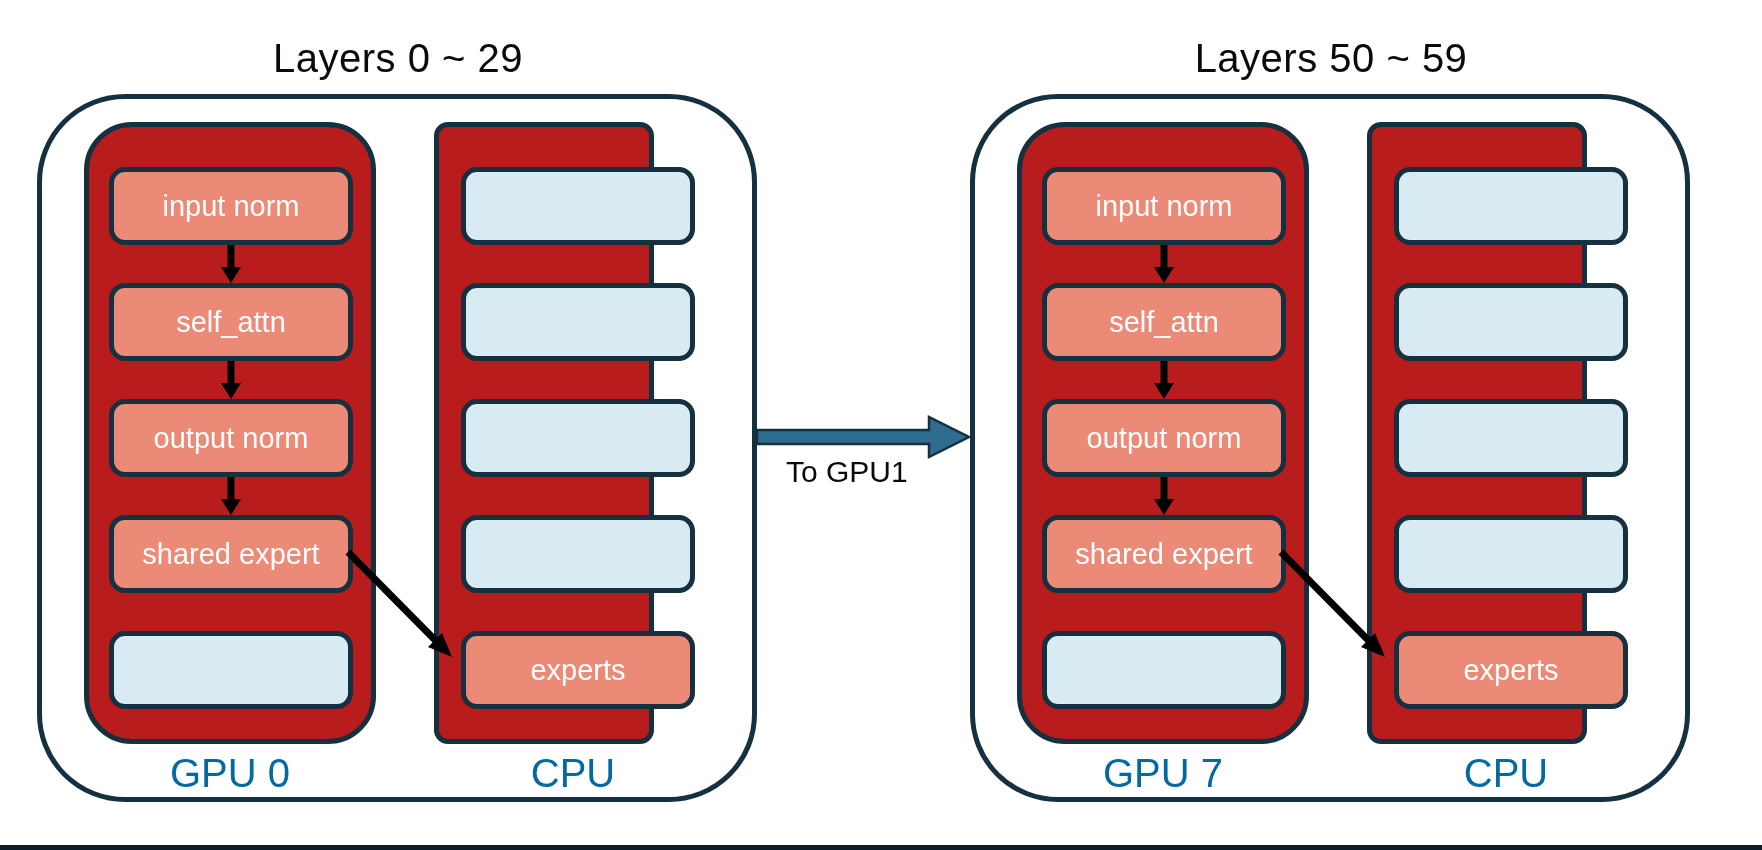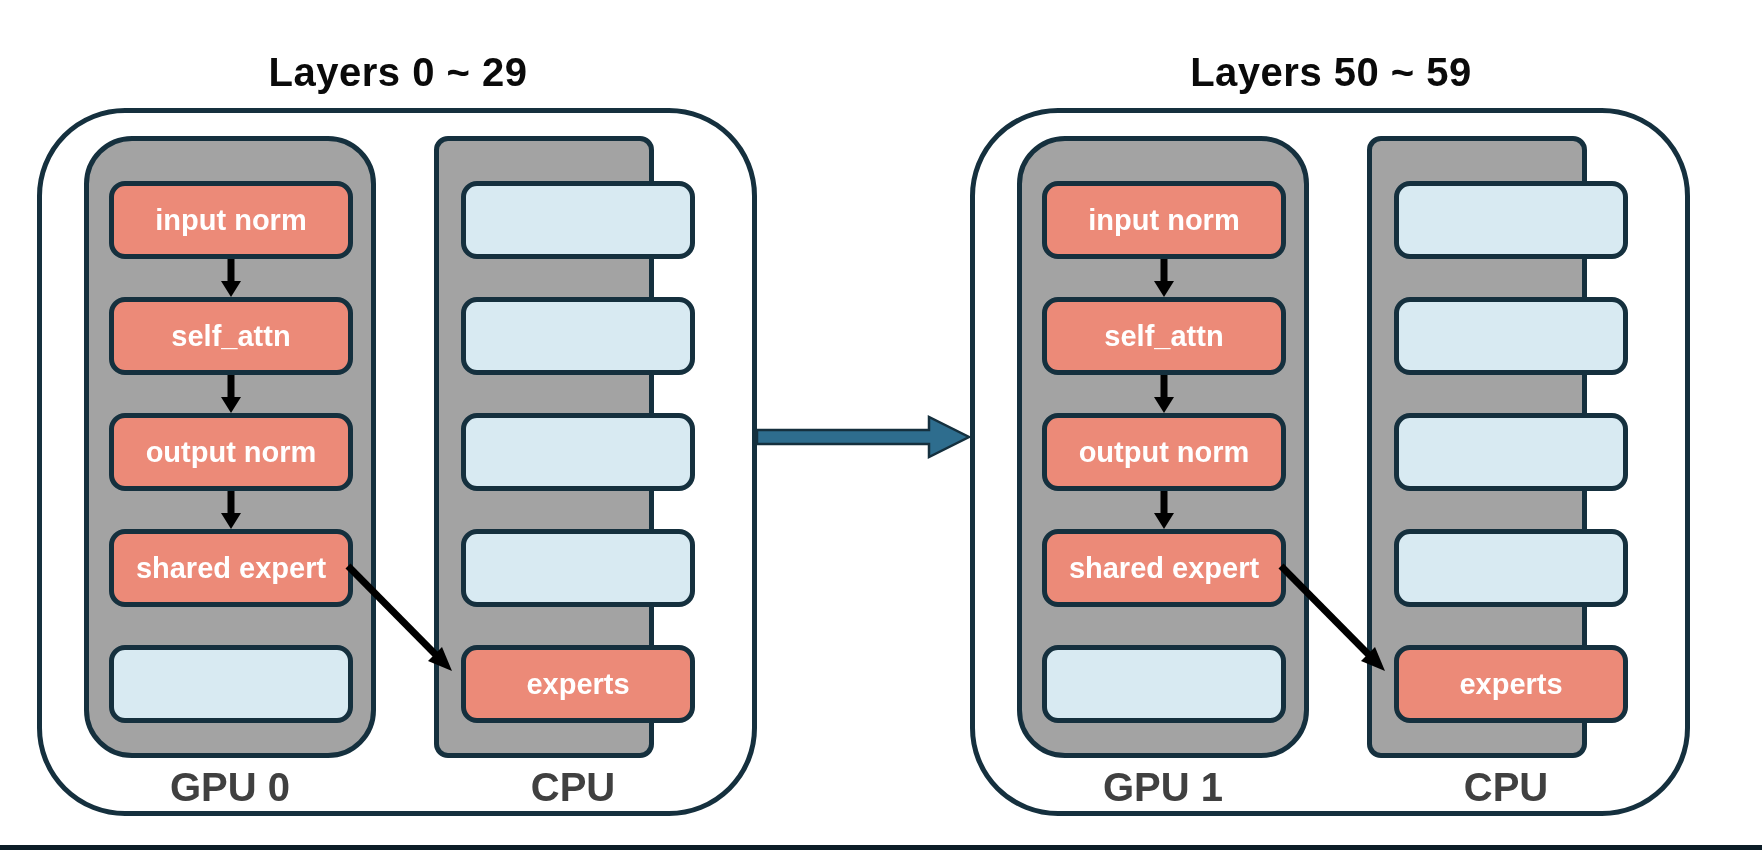--- a/index.html
+++ b/index.html
@@ -7,45 +7,45 @@
     --salmon:#ec8a78;
     --ltblue:#d8eaf2;
     --arrowblue:#2e6d8e;
   }
   *{box-sizing:border-box;margin:0;padding:0;}
   html,body{width:1762px;height:850px;background:#ffffff;overflow:hidden;
     font-family:"Liberation Sans", sans-serif;}
   .stage{position:relative;width:1762px;height:850px;background:#fff;}
 
   
-  .group{position:absolute;top:44px;width:722px;height:790px;font-weight:bold;}
+  .group{position:absolute;top:30px;width:722px;height:790px;}
   .group-title{position:absolute;top:6px;left:0;width:100%;height:50px;
     text-align:center;font-size:40px;color:#0a0a0a;letter-spacing:0.5px;}
   .outer-box{position:absolute;top:64px;left:0;width:720px;height:708px;
     border:5px solid var(--navy);border-radius:88px;background:#fff;}
 
   .column{position:absolute;top:23px;height:622px;
-    border:5px solid var(--navy);border-radius:48px;background:#a3a3a3;}
+    border:5px solid var(--navy);border-radius:48px;background:#b91c1c;}
   .gpu-col{left:42px;width:292px;}
   .cpu-col{left:392px;width:220px;border-radius:14px;}
 
   .mod{position:absolute;height:78px;border:5px solid var(--navy);
     border-radius:16px;display:flex;align-items:center;justify-content:center;
     color:#ffffff;font-size:29px;white-space:nowrap;}
   .gpu-col .mod{left:20px;width:244px;}
   .cpu-col .mod{left:22px;width:234px;}
   .salmon{background:var(--salmon);}
   .blue{background:var(--ltblue);}
   .r0{top:40px}.r1{top:156px}.r2{top:272px}.r3{top:388px}.r4{top:504px}
 
   .varrow{position:absolute;left:130px;width:24px;height:38px;}
   .va0{top:118px}.va1{top:234px}.va2{top:350px}
 
   .col-label{position:absolute;top:650px;height:48px;display:flex;
-    align-items:center;justify-content:center;font-size:40px;color:#404040;}
+    align-items:center;justify-content:center;font-size:40px;color:#0369a1;}
   .gpu-label{left:42px;width:292px;}
   .cpu-label{left:392px;width:278px;}
 
   .offload{position:absolute;left:303px;top:512px;width:125px;height:128px;}
 
   .transfer-arrow{position:absolute;left:757px;top:409px;width:215px;height:56px;}
   .transfer-label{position:absolute;left:786px;top:452px;width:190px;
     font-size:30px;line-height:40px;color:#0a0a0a;text-align:left;}
 
   .bottom-bar{position:absolute;left:0;top:845px;width:1762px;height:5px;
@@ -145,31 +145,32 @@
       <div class="column cpu-col">
         <div class="mod blue r0"></div>
         <div class="mod blue r1"></div>
         <div class="mod blue r2"></div>
         <div class="mod blue r3"></div>
         <div class="mod salmon r4">
           <span>experts</span>
         </div>
       </div>
 
-      <div class="col-label gpu-label">GPU 1</div>
+      <div class="col-label gpu-label">GPU 7</div>
       <div class="col-label cpu-label">CPU</div>
     </div>
 
     <svg class="offload" viewBox="0 0 125 128">
       <line x1="8" y1="10" x2="97" y2="100" stroke="#000" stroke-width="7"></line>
       <polygon points="112,115 88,105 102,91" fill="#000"></polygon>
     </svg>
   </div>
 
   <svg class="transfer-arrow" viewBox="0 0 215 56">
     <polygon points="0,21 172,21 172,8 212,28 172,48 172,35 0,35" fill="#2e6d8e" stroke="#15303e" stroke-width="2.5"></polygon>
   </svg>
   <div class="transfer-label">
+    <div>To GPU1</div>
   </div>
 
   <div class="bottom-bar"></div>
 
 </div>
 
 </body></html>

